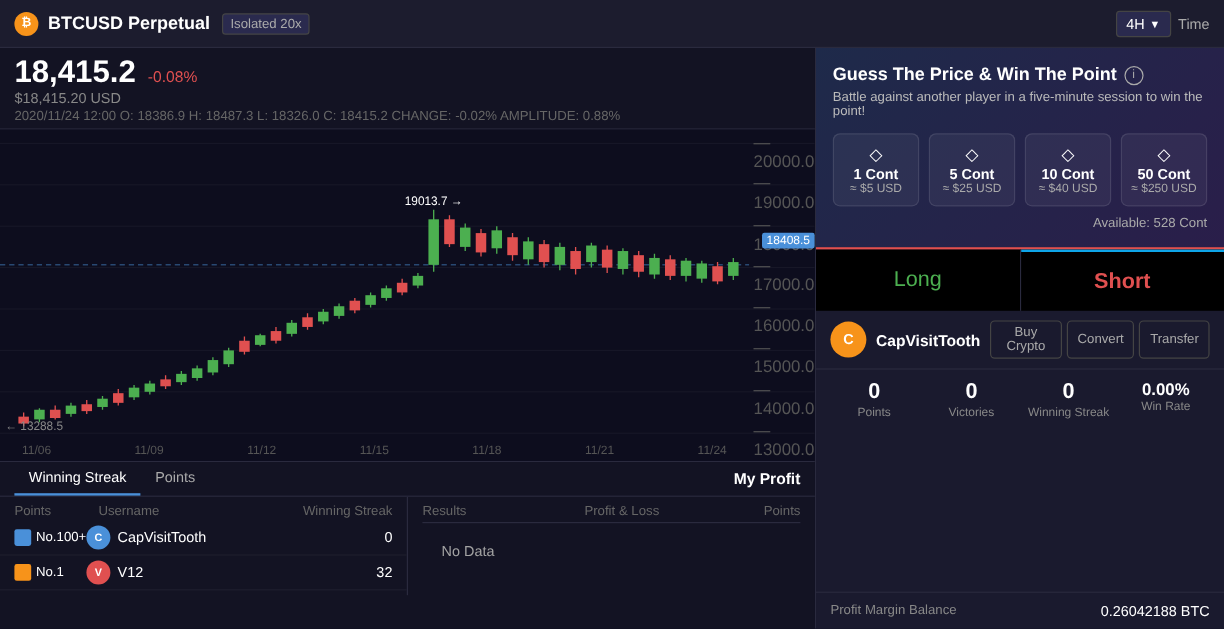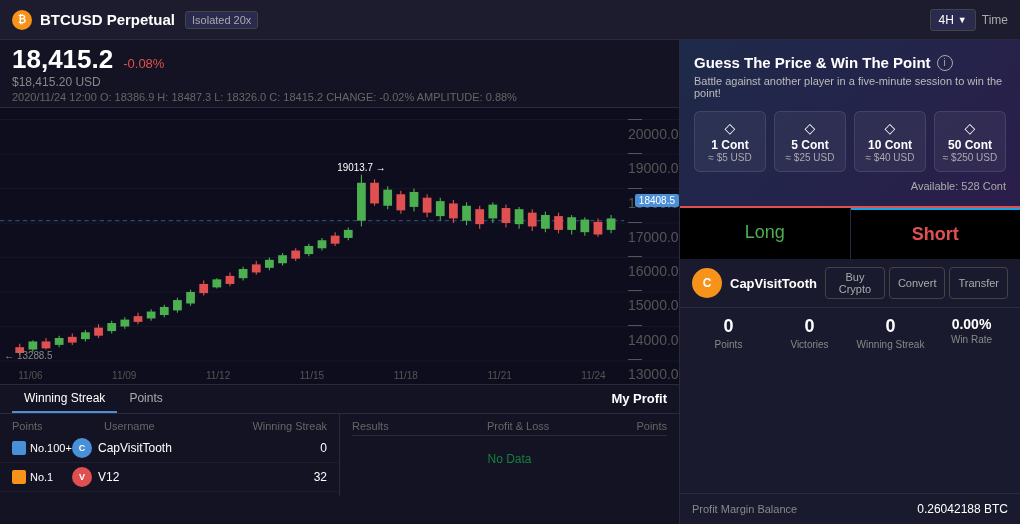--- a/index.html
+++ b/index.html
@@ -141,21 +141,21 @@
       overflow-y: auto;
       padding: 4px 0;
     }
     .lb-header {
       display: flex;
       padding: 2px 12px;
       font-size: 11px;
       color: #666;
     }
     .lb-col-rank { width: 70px; }
-    .lb-col-user { flex: 1; margin-left: 22px; }
+    .lb-col-user { flex: 1; }
     .lb-col-streak { width: 80px; text-align: right; }
     .lb-row {
       display: flex; align-items: center;
       padding: 4px 12px;
       font-size: 12px;
       border-bottom: 1px solid #1e1e2e;
     }
     .rank-badge {
       display: flex; align-items: center; gap: 4px;
       width: 60px; font-size: 11px;
@@ -181,22 +181,22 @@
     }
     .results-header {
       display: flex; font-size: 11px; color: #666;
       border-bottom: 1px solid #2a2a3e;
       padding-bottom: 3px; margin-bottom: 0;
     }
     .res-col-result { flex: 1; }
     .res-col-pnl { width: 120px; }
     .res-col-pts { width: 60px; text-align: right; }
     .no-data {
-      font-size: 12px; color: #15803d;
-      text-align: center; padding: 16px;
+      font-size: 12px; color: #a3a3a3;
+      padding: 16px;
     }
 
     
     .right-panel {
       width: 340px;
       background: #1a1a2e;
       display: flex;
       flex-direction: column;
       flex-shrink: 0;
     }

